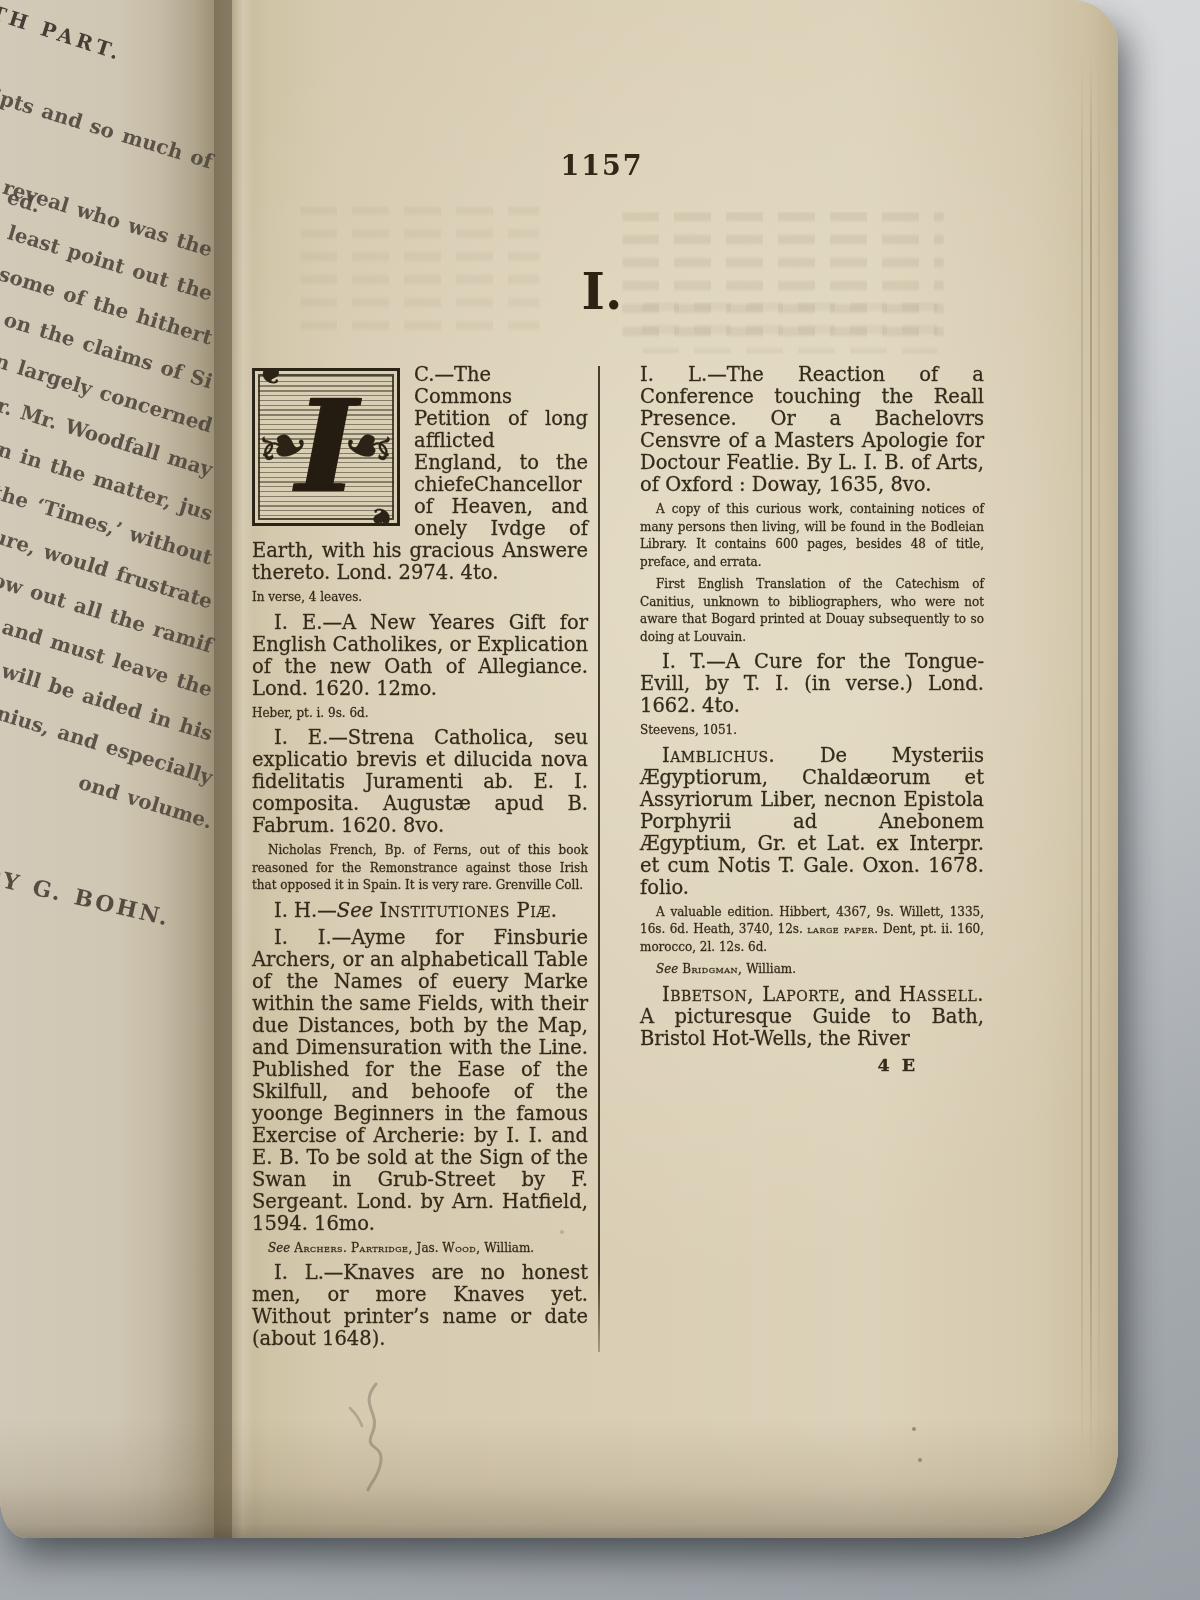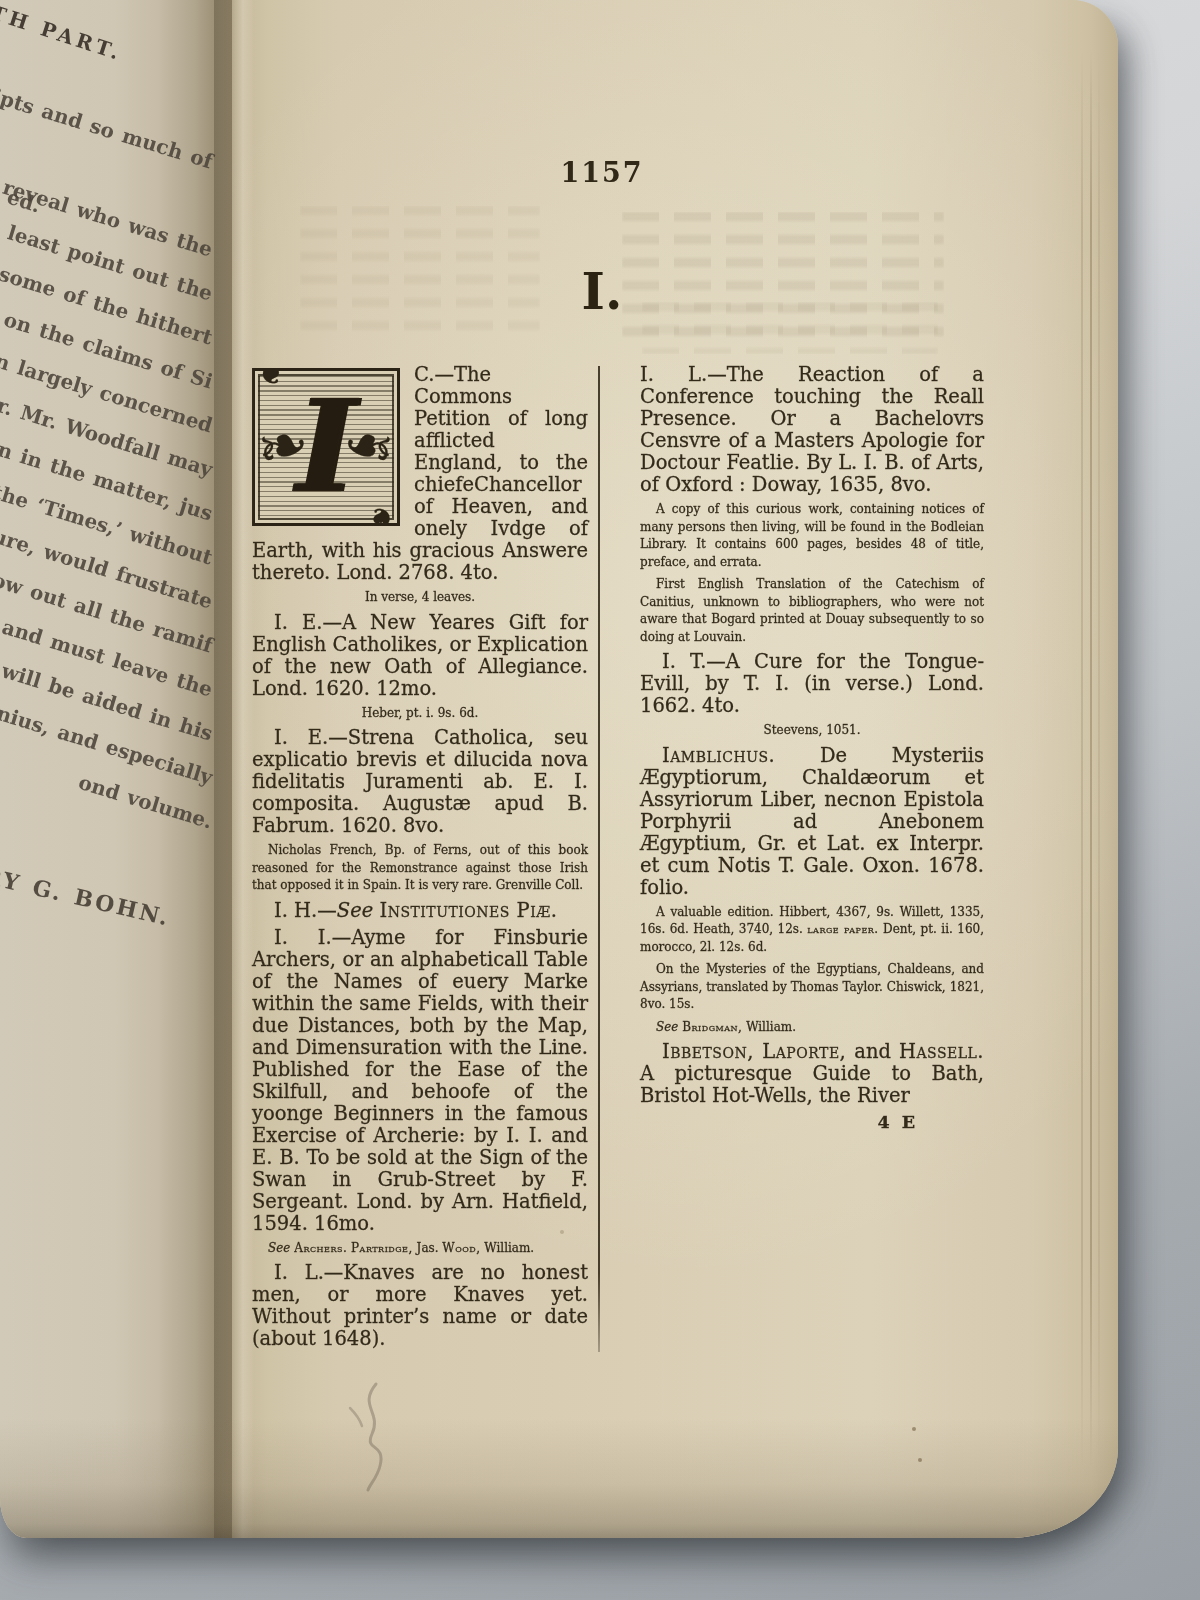--- a/index.html
+++ b/index.html
@@ -36,33 +36,33 @@
     transform:rotate(17deg);transform-origin:100% 50%;}
   .lp-header{position:absolute;top:42px;left:-190px;right:110px;z-index:4;
     white-space:nowrap;text-align:right;font-size:20px;font-weight:bold;color:#463e34;
     letter-spacing:4px;transform:rotate(18deg);transform-origin:100% 50%;}
   .lp-short{margin-right:172px;}
   .lp-bohn{margin-top:52px;margin-right:42px;font-size:22px;letter-spacing:2.5px;
     transform:rotate(13deg);color:#443c32;}
 
   
   .pagenum{position:absolute;left:252px;width:700px;top:150px;z-index:4;text-align:center;
-    font-size:27px;font-weight:bold;letter-spacing:2px;color:#312818;margin-top:7px;}
+    font-size:27px;font-weight:bold;letter-spacing:2px;color:#312818;}
   .section-head{position:absolute;left:252px;width:700px;top:262px;z-index:4;text-align:center;
     font-size:50px;font-weight:bold;color:#2c2313;}
   .col{position:absolute;top:364px;z-index:4;color:#332a1a;
     -webkit-text-stroke:.3px rgba(51,42,26,.85);}
   .col-left{left:252px;width:336px;}
   .col-right{left:640px;width:344px;}
   .divider{position:absolute;left:598px;top:366px;width:2px;height:986px;z-index:4;
     background:linear-gradient(to bottom,rgba(44,35,19,.85) 0 92%,rgba(44,35,19,.3));}
   p{margin:0 0 5px;}
   .entry{font-size:19.5px;line-height:22px;text-align:justify;text-indent:22px;}
   .note{font-size:12px;line-height:17.5px;text-align:justify;text-indent:16px;}
-  .note.center{text-align:center;text-indent:0;}
+  .note.center{text-align:left;text-indent:0;}
   .first{text-indent:0;}
   .sc{font-variant:small-caps;letter-spacing:.5px;margin-top:13px;}
   .it{font-style:italic;}
   .sig{font-size:17.5px;font-weight:bold;text-align:right;padding-right:66px;margin-top:2px;
     letter-spacing:3px;}
 
   
   .dropcap{float:left;width:142px;height:152px;margin:4px 14px 2px 0;position:relative;overflow:hidden;
     border:3px solid #2b2315;
     box-shadow:inset 0 0 0 3px #d9cfb4, inset 0 0 0 5px rgba(43,35,21,.8);
@@ -131,42 +131,41 @@
     <div class="divider"></div>
 
     <div class="col col-left">
       <p class="entry first">
         <span class="dropcap">
           <span class="dc-c1">❦</span>
           <span class="dc-leaf dc-left">❧</span>
           <span class="dc-letter">I</span>
           <span class="dc-leaf dc-right">❧</span>
           <span class="dc-c2">❦</span>
-        </span><span>C.—The Commons Petition of long afflicted England, to the chiefeChancellor of Heaven, and onely Ivdge of Earth, with his gracious Answere thereto. Lond. 2768. 4to.</span>
+        </span><span>C.—The Commons Petition of long afflicted England, to the chiefeChancellor of Heaven, and onely Ivdge of Earth, with his gracious Answere thereto. Lond. 2974. 4to.</span>
       </p>
       <p class="note center">In verse, 4 leaves.</p>
       <p class="entry">I. E.—A New Yeares Gift for English Catholikes, or Explication of the new Oath of Allegiance. Lond. 1620. 12mo.</p>
       <p class="note center">Heber, pt. i. 9s. 6d.</p>
       <p class="entry">I. E.—Strena Catholica, seu explicatio brevis et dilucida nova fidelitatis Juramenti ab. E. I. composita. Augustæ apud B. Fabrum. 1620. 8vo.</p>
       <p class="note">Nicholas French, Bp. of Ferns, out of this book reasoned for the Remonstrance against those Irish that opposed it in Spain.  It is very rare.  Grenville Coll.</p>
       <p class="entry"><span>I. H.—</span><span class="it">See </span><span class="sc">Institutiones Piæ.</span></p>
       <p class="entry">I. I.—Ayme for Finsburie Archers, or an alphabeticall Table of the Names of euery Marke within the same Fields, with their due Distances, both by the Map, and Dimensuration with the Line.  Published for the Ease of the Skilfull, and behoofe of the yoonge Beginners in the famous Exercise of Archerie: by I. I. and E. B.  To be sold at the Sign of the Swan in Grub-Street by F. Sergeant. Lond. by Arn. Hatfield, 1594. 16mo.</p>
       <p class="note"><span class="it">See </span><span class="sc">Archers.</span><span>  </span><span class="sc">Partridge,</span><span> Jas. </span><span class="sc">Wood,</span><span> William.</span></p>
       <p class="entry">I. L.—Knaves are no honest men, or more Knaves yet.  Without printer’s name or date (about 1648).</p>
     </div>
 
     <div class="col col-right">
       <p class="entry first">I. L.—The Reaction of a Conference touching the Reall Presence. Or a Bachelovrs Censvre of a Masters Apologie for Doctour Featlie. By L. I. B. of Arts, of Oxford : Doway, 1635, 8vo.</p>
       <p class="note">A copy of this curious work, containing notices of many persons then living, will be found in the Bodleian Library.  It contains 600 pages, besides 48 of title, preface, and errata.</p>
       <p class="note">First English Translation of the Catechism of Canitius, unknown to bibliographers, who were not aware that Bogard printed at Douay subsequently to so doing at Louvain.</p>
       <p class="entry">I. T.—A Cure for the Tongue-Evill, by T. I. (in verse.)  Lond. 1662. 4to.</p>
       <p class="note center">Steevens, 1051.</p>
       <p class="entry"><span class="sc">Iamblichus.</span><span> De Mysteriis Ægyptiorum, Chaldæorum et Assyriorum Liber, necnon Epistola Porphyrii ad Anebonem Ægyptium, Gr. et Lat. ex Interpr. et cum Notis T. Gale.  Oxon. 1678. folio.</span></p>
       <p class="note"><span>A valuable edition.  Hibbert, 4367, 9s. Willett, 1335, 16s. 6d.  Heath, 3740, 12s. </span><span class="sc">large paper.</span><span>  Dent, pt. ii. 160, morocco, 2l. 12s. 6d.</span></p>
-      <p class="note">On the Mysteries of the Egyptians, Chaldeans, and Assyrians, translated by Thomas Taylor.  Chiswick, 1821, 8vo. 15s.</p>
       <p class="note"><span class="it">See </span><span class="sc">Bridgman,</span><span> William.</span></p>
       <p class="entry"><span class="sc">Ibbetson, Laporte,</span><span> and </span><span class="sc">Hassell.</span><span>  A picturesque Guide to Bath, Bristol Hot-Wells, the River</span></p>
       <p class="sig">4 E</p>
     </div>
 
     <svg class="pencil" width="90" height="120" viewBox="0 0 90 120">
       <path d="M46 6 C28 28 52 34 42 56 C34 74 56 64 50 88 C47 100 40 106 38 112" fill="none" stroke="#8a7e6e" stroke-width="3" stroke-linecap="round"></path>
       <path d="M20 30 C26 36 30 42 32 48" fill="none" stroke="#948876" stroke-width="2.5" stroke-linecap="round"></path>
     </svg>
     <div class="speck" style="left:912px;top:1427px;"></div>

